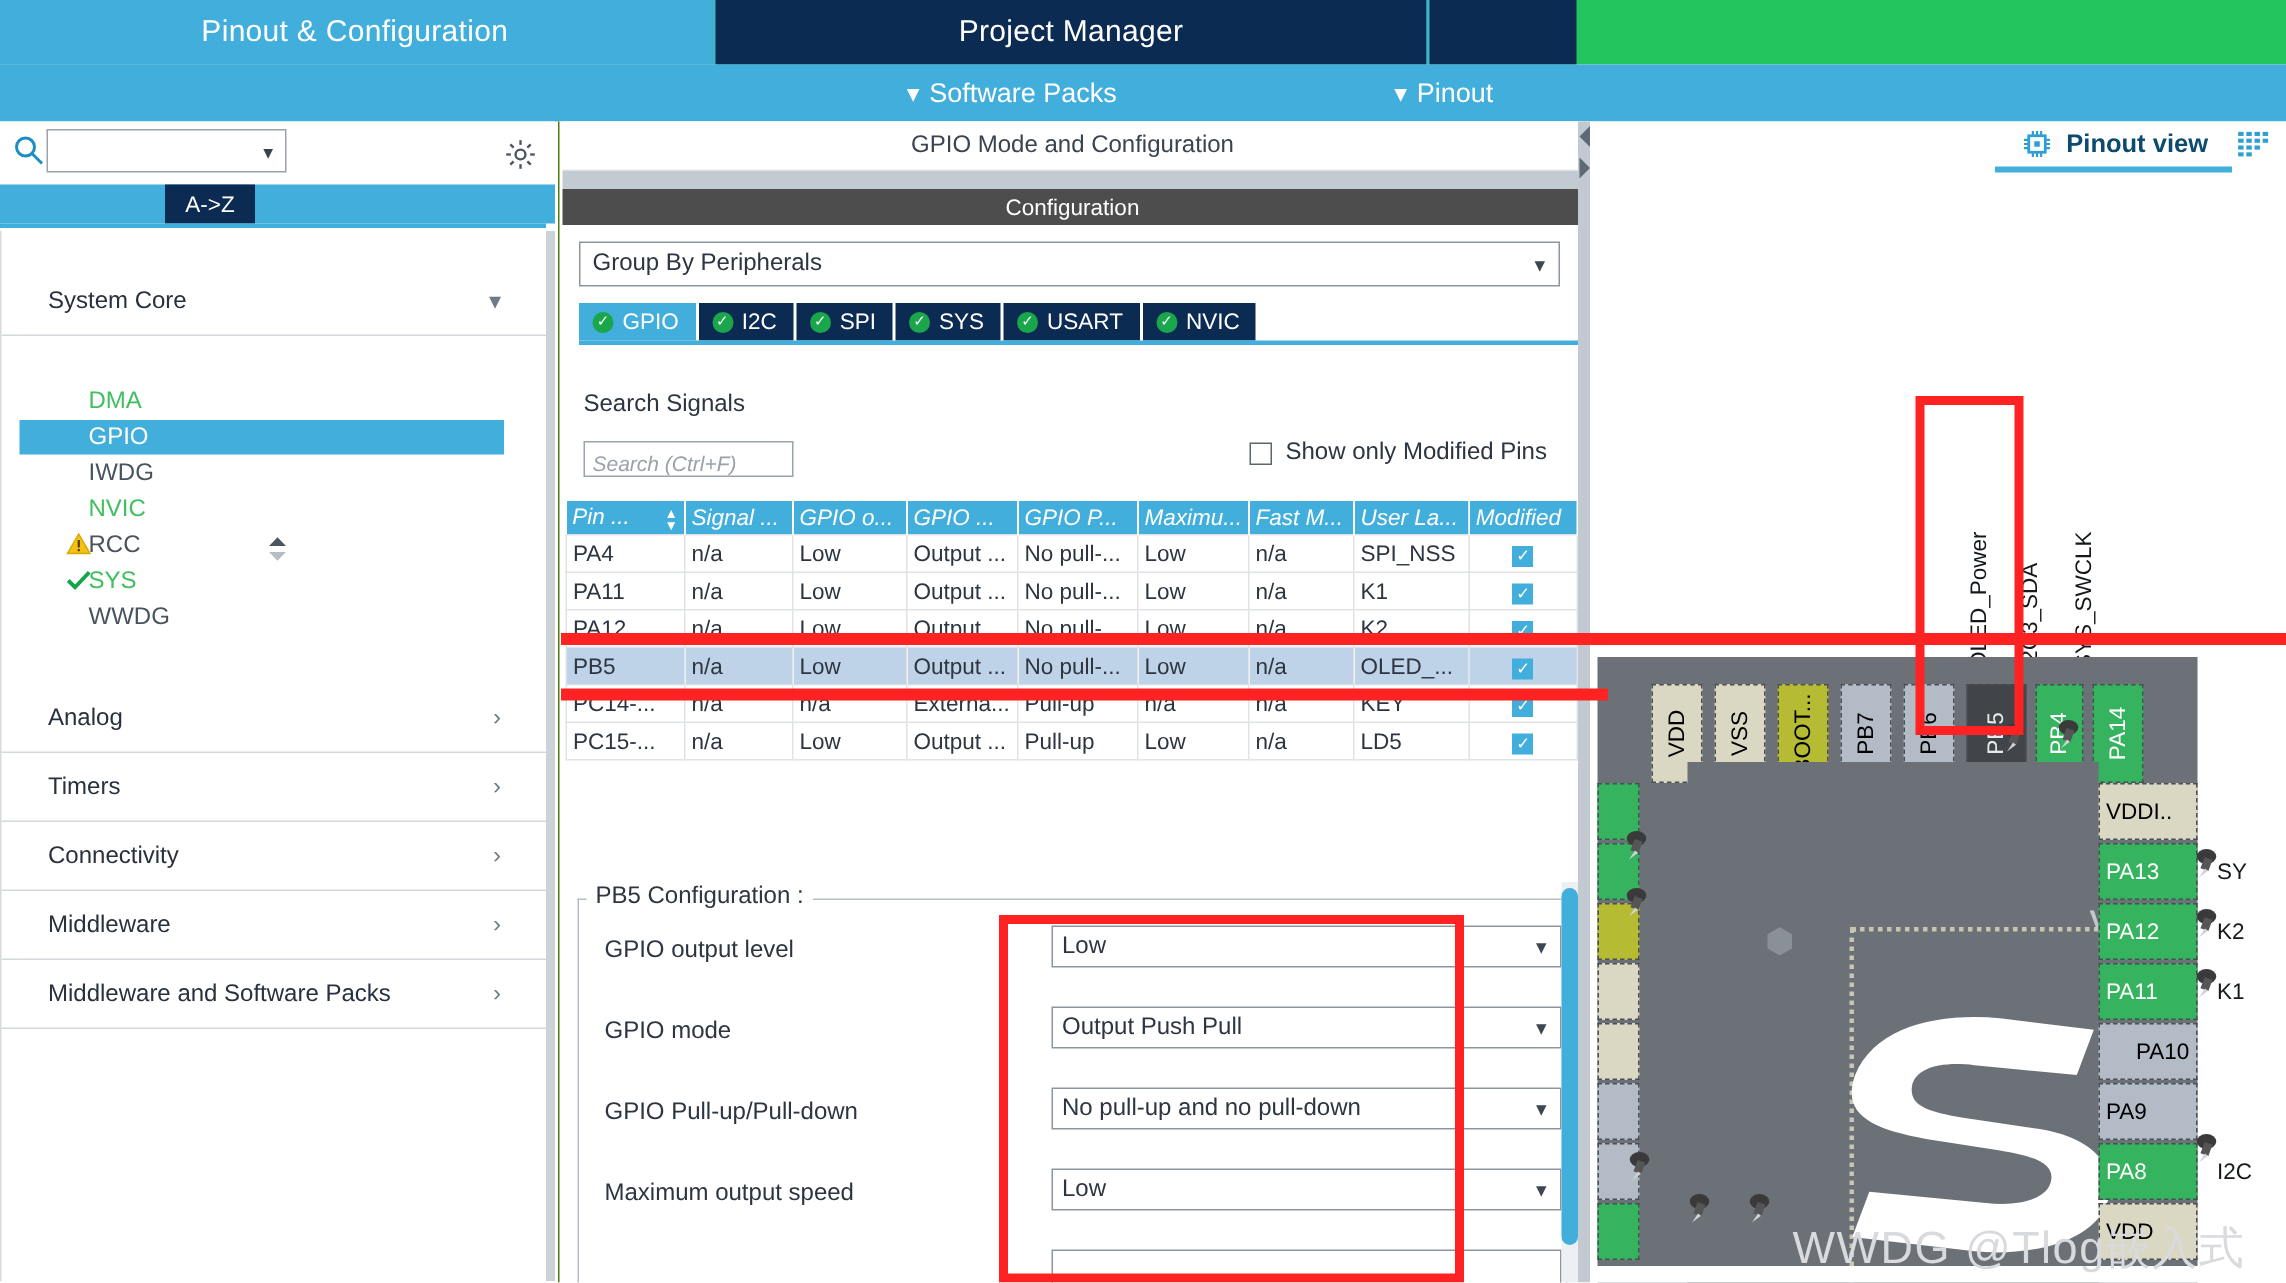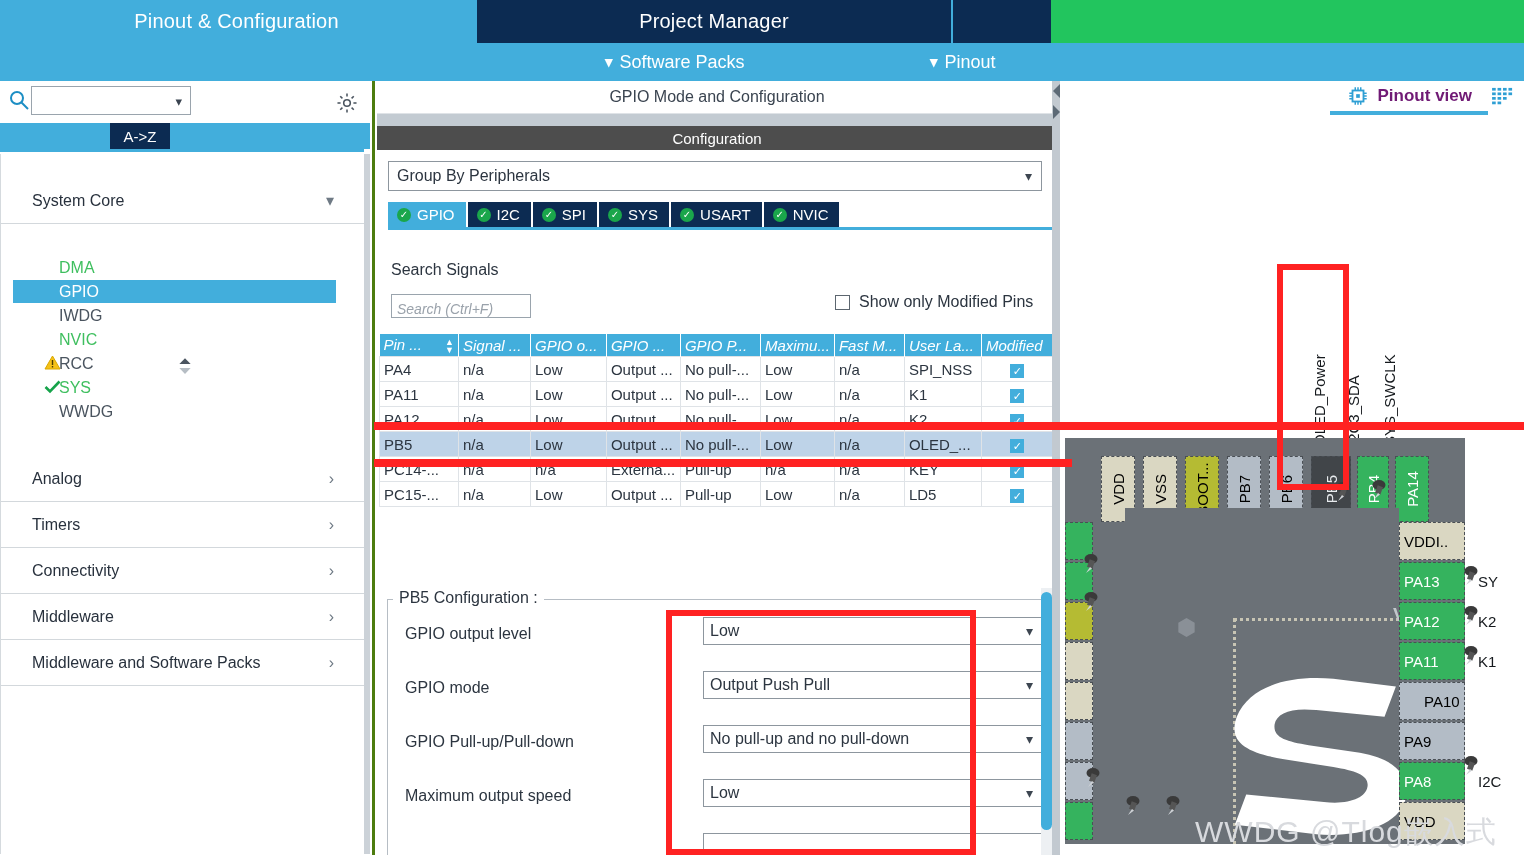--- a/index.html
+++ b/index.html
@@ -61,21 +61,21 @@
   .leaf .lbl { margin-left:46px; }
   .leaf.sel { background:#42AEDC; }
   .leaf.sel .lbl { color:#ffffff; }
   .leaf .ic { position:absolute; left:30px; width:18px; text-align:center; font-size:14px; }
 
   .leftScrollEdge { position:absolute; left:364px; top:73px; width:6px; height:700px;
                     background:#ccd2d8; }
 
   
   .midpanel { position:absolute; left:372px; top:81px; width:688px; height:774px;
-              background:#ffffff; border-left:3px solid #4d7c0f; }
+              background:#ffffff; border-left:1px solid #4d7c0f; }
   .midTitle { position:absolute; left:2px; top:0px; width:680px; height:33px;
               display:flex; align-items:center; justify-content:center;
               font-size:16px; color:#3a4450; background:#fff;
               border-bottom:1px solid #dfe3e7; }
   .midTitleSpacer { position:absolute; left:2px; top:33px; width:680px; height:12px;
                     background:#c3cbd2; }
   .cfgBar { position:absolute; left:2px; top:45px; width:680px; height:24px;
             background:#4d4d4d; color:#fff; font-size:15px;
             display:flex; align-items:center; justify-content:center; }
 
@@ -142,21 +142,21 @@
                  border-top:7px solid transparent; border-bottom:7px solid transparent;
                  border-right:7px solid #5d6a76; }
   .midArrowBot { position:absolute; left:1053px; top:105px; width:0; height:0;
                  border-top:7px solid transparent; border-bottom:7px solid transparent;
                  border-left:7px solid #5d6a76; }
 
   
   .rightpanel { position:absolute; left:1060px; top:81px; width:464px; height:774px;
                 background:#ffffff; }
   .pvTab { position:absolute; right:52px; top:4px; display:flex; align-items:center;
-           font-size:17px; font-weight:bold; color:#701a75; }
+           font-size:17px; font-weight:bold; color:#0c4a6e; }
   .pvUnderline { position:absolute; right:36px; top:30px; width:158px; height:4px;
                  background:#42AEDC; }
   .pvGrid { position:absolute; right:10px; top:6px; width:22px; height:20px; }
 
   .chip { position:absolute; left:5px; top:357px; width:400px; height:430px;
           background:#6b7177; }
   .chipBody { position:absolute; left:60px; top:70px; width:274px; height:360px;
               background:#6b7177; }
   .stlogo { position:absolute; left:92px; top:150px; width:210px; height:180px; }
   .vssLabel { position:absolute; left:268px; top:96px; font-size:19px; color:#c2c7cb;

